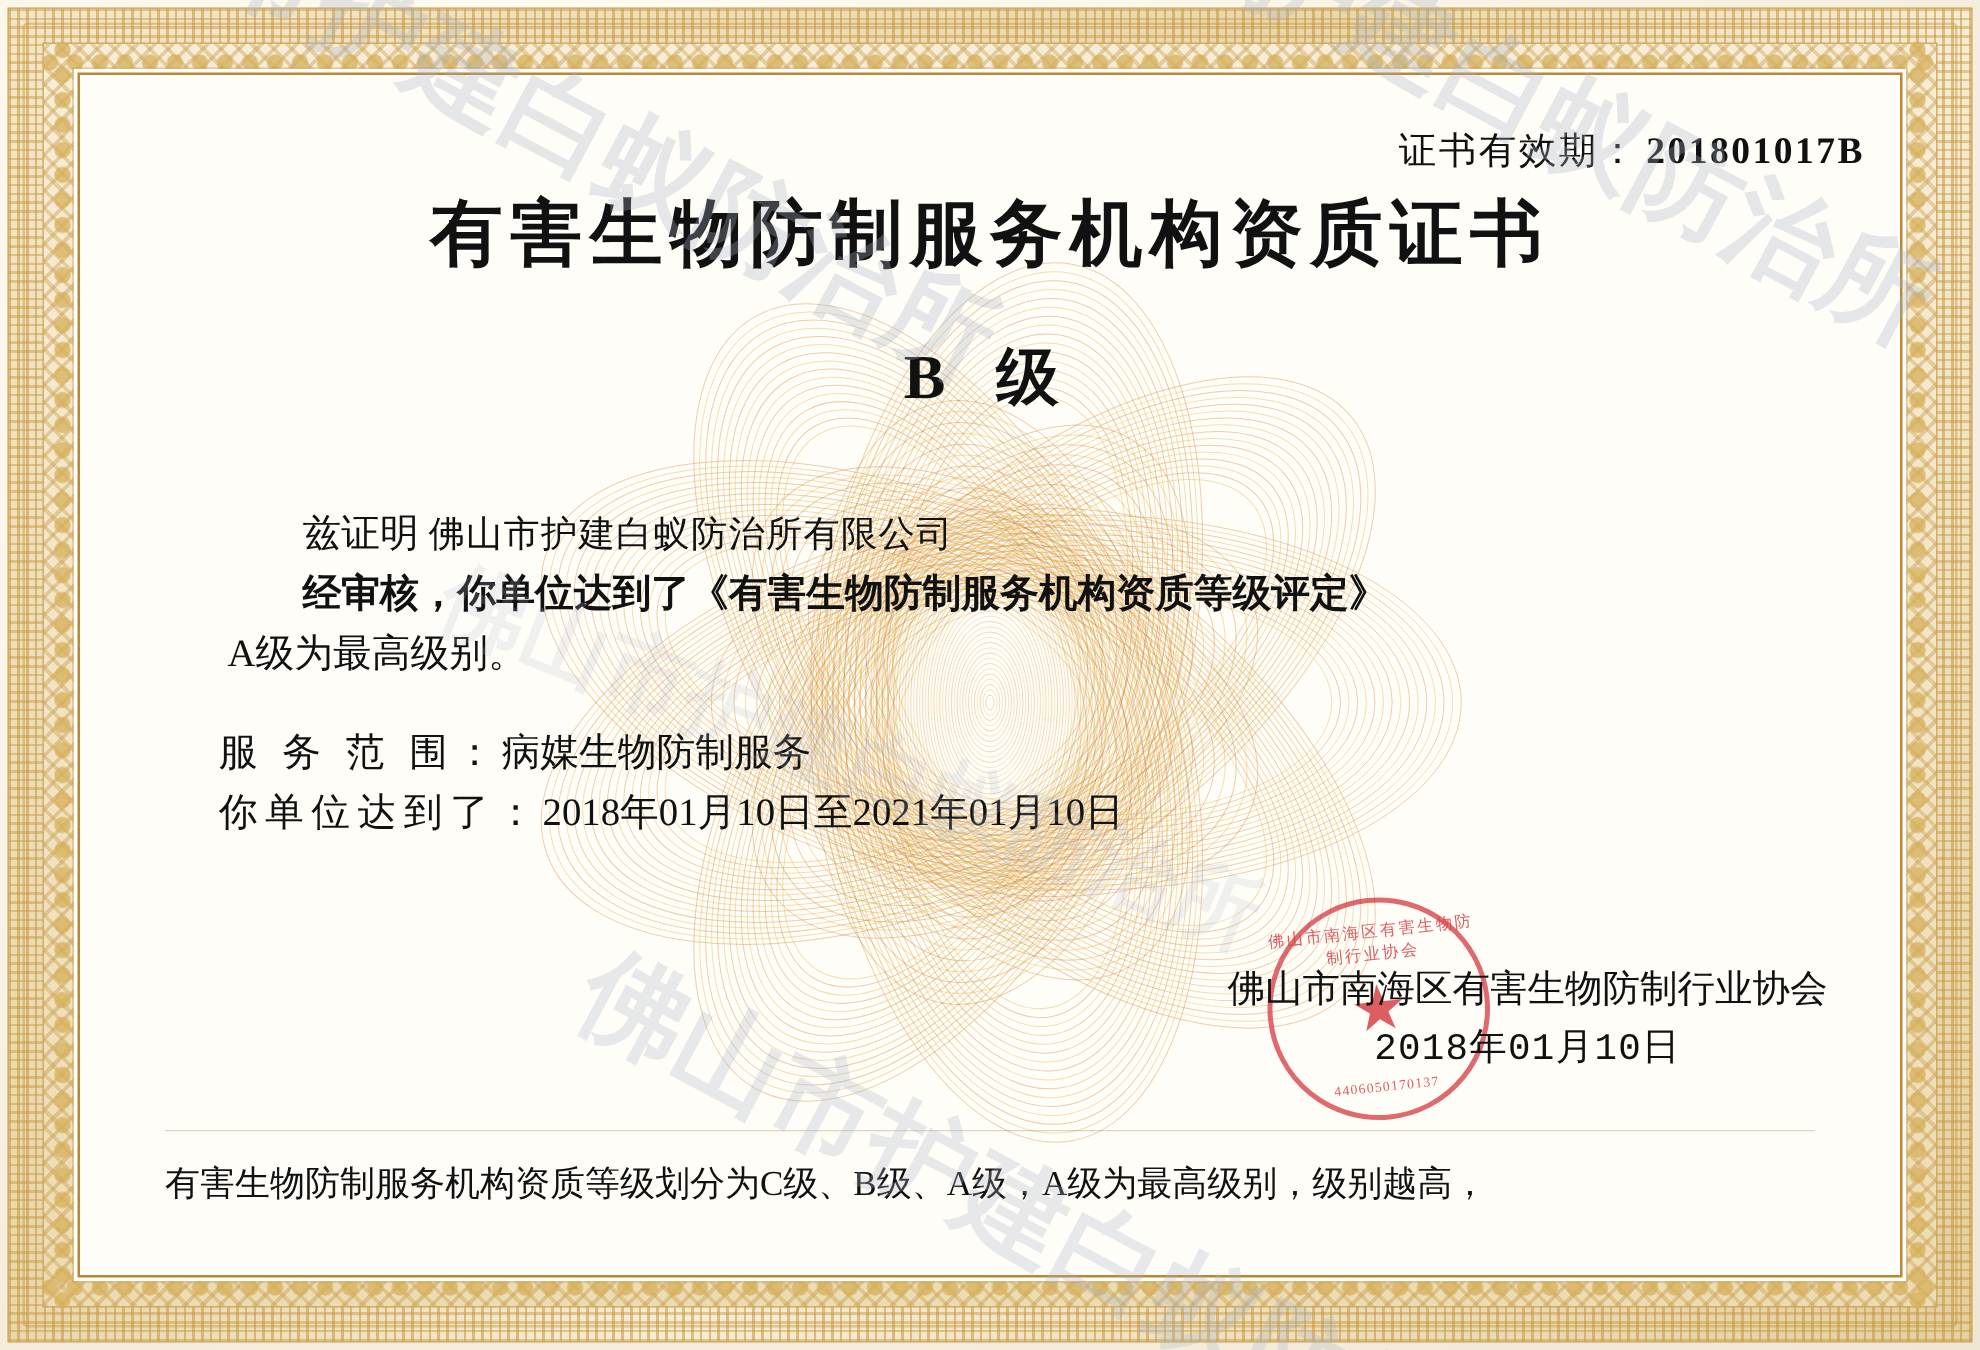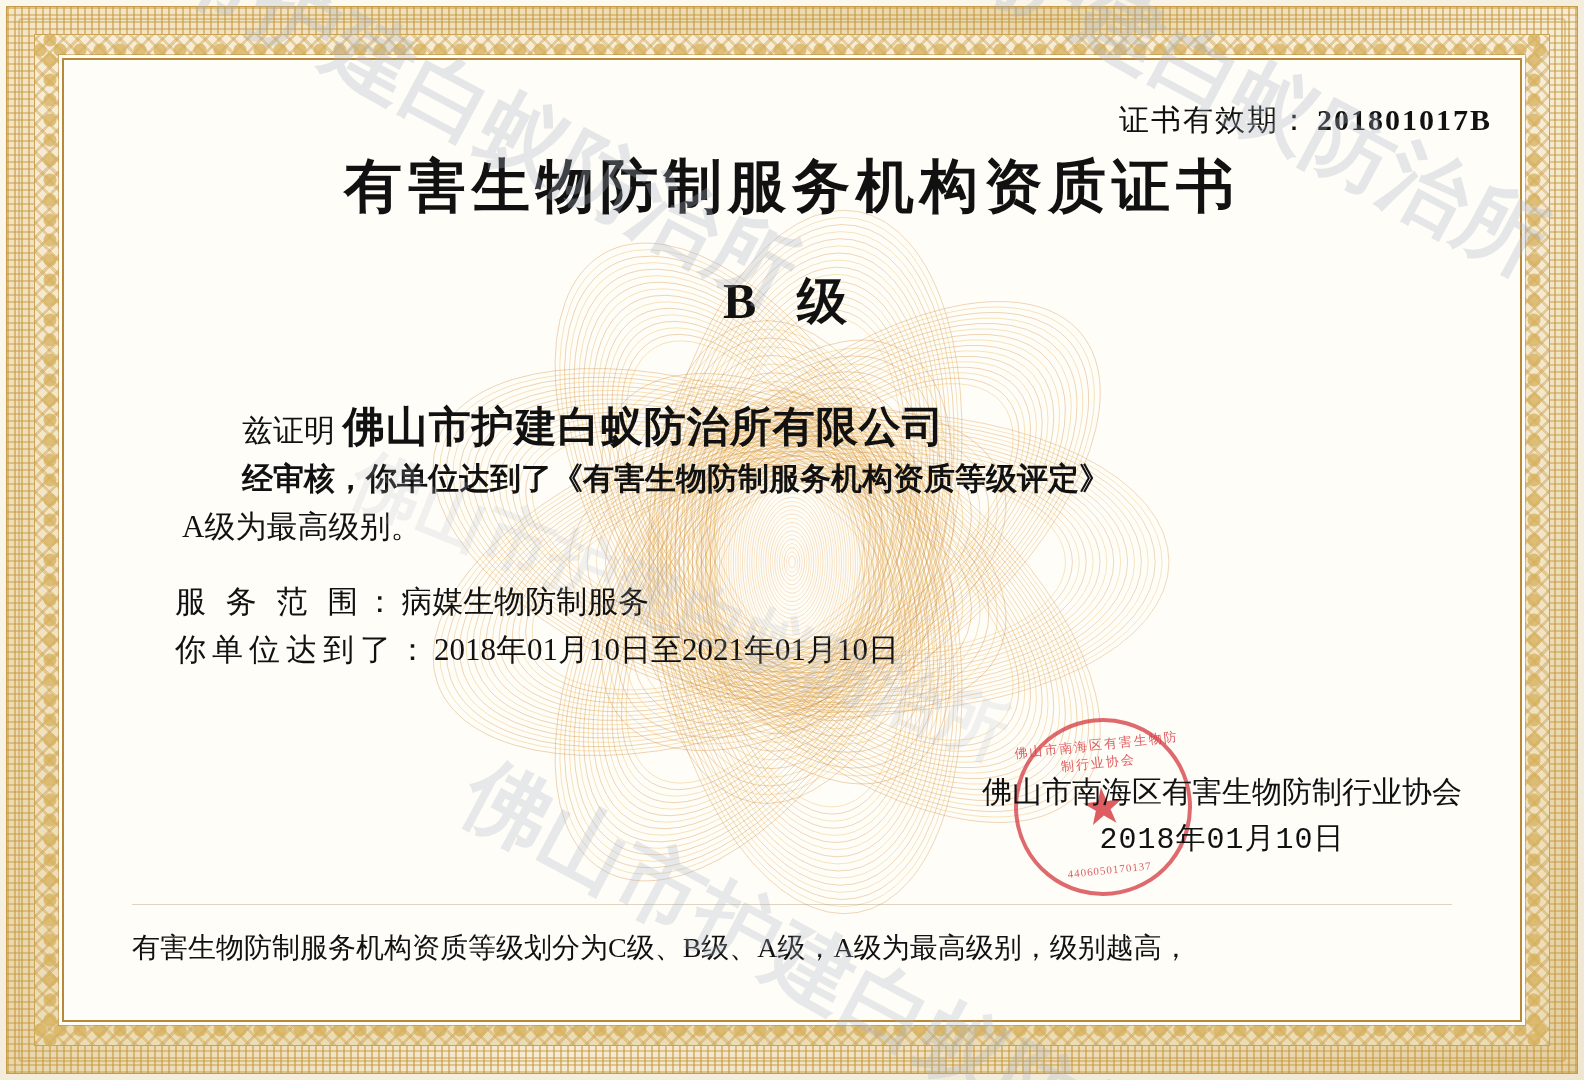--- a/index.html
+++ b/index.html
@@ -106,21 +106,21 @@
     letter-spacing:14px;
   }
 
   .body-block{
     position:absolute;left:120px;right:60px;top:345px;
     font-size:31px;line-height:48px;color:#111;
   }
   .line-1{margin-left:60px;}
   .line-1 .company{
     font-family:"DejaVu Sans","Liberation Sans",sans-serif;
-    font-weight:bold;font-size:42px;letter-spacing:1px;
+    font-weight:normal;font-size:29px;letter-spacing:1px;
   }
   .line-2{margin-left:60px;font-weight:bold;}
   .line-3{margin-left:0px;}
 
   .fields{
     position:absolute;left:113px;right:60px;top:520px;
     font-size:31px;line-height:48px;color:#111;
   }
   .field-label{letter-spacing:6px;}
 

